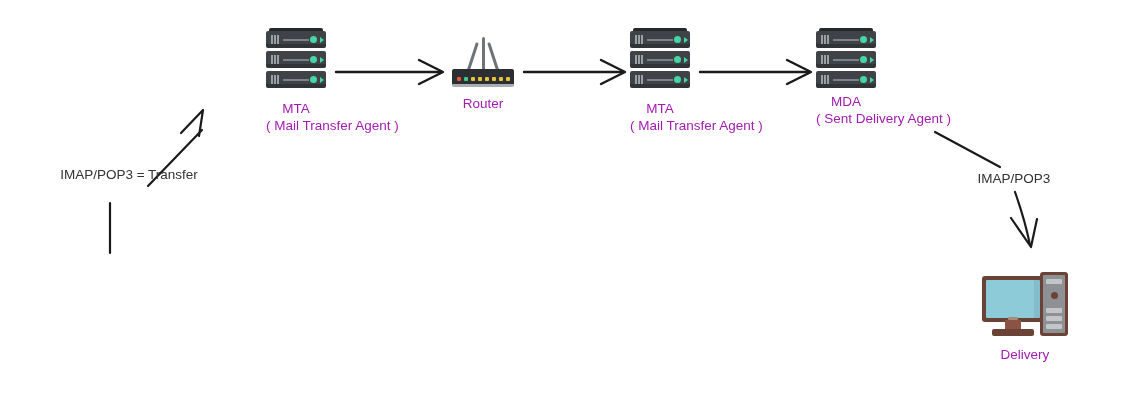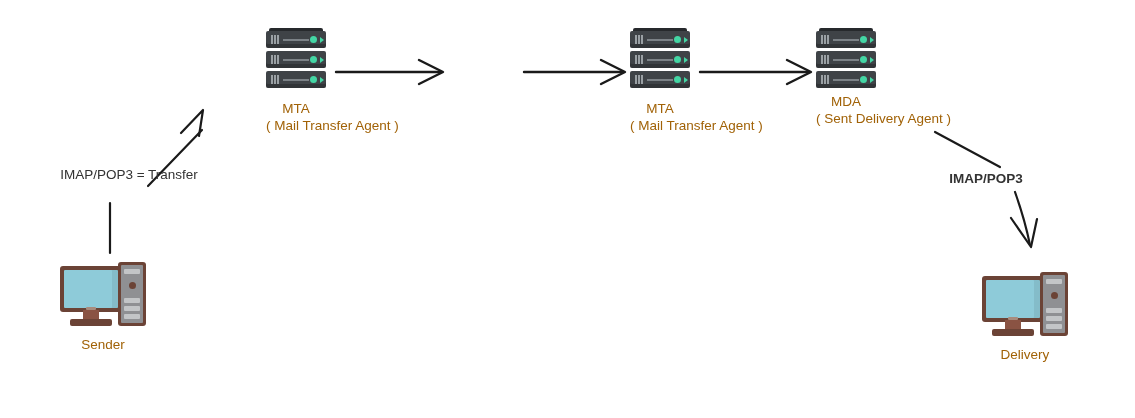--- a/index.html
+++ b/index.html
@@ -25,21 +25,21 @@
     top: 0;
     width: 1135px;
     height: 418px;
     pointer-events: none;
   }
   .node {
     position: absolute;
   }
   .node-label {
     text-align: center;
-    color: #a16207;
+    color: #a21caf;
     font-size: 13.5px;
     line-height: 17px;
     white-space: nowrap;
   }
   .edge-label {
     position: absolute;
     color: #333333;
     font-size: 13.5px;
     line-height: 17px;
     text-align: center;
@@ -277,188 +277,188 @@
 
     <path d="M 700 72 L 808 72" stroke="#1a1a1a" stroke-width="2.4" fill="none" stroke-linecap="round"></path>
     <path d="M 787 60 L 811 72 L 787 84" stroke="#1a1a1a" stroke-width="2.4" fill="none" stroke-linecap="round" stroke-linejoin="round"></path>
 
     <path d="M 935 132 L 1000 167" stroke="#1a1a1a" stroke-width="2.2" fill="none" stroke-linecap="round"></path>
 
     <path d="M 1015 192 Q 1025 220 1030 245" stroke="#1a1a1a" stroke-width="2.2" fill="none" stroke-linecap="round"></path>
     <path d="M 1011 218 L 1031 247 L 1037 219" stroke="#1a1a1a" stroke-width="2.2" fill="none" stroke-linecap="round" stroke-linejoin="round"></path>
   </svg>
 
-  <div class="node" style="left:60px; top:262px;">
+
+  <div class="node" style="left:266px; top:31px;">
+    <div class="server">
+      <div class="server-top"></div>
+      <div class="server-unit u1">
+        <div class="vents">
+            <i></i>
+            <i></i>
+            <i></i>
+          </div>
+        <div class="server-bar"></div>
+        <div class="led-round"></div>
+        <div class="led-chev"></div>
+      </div>
+      <div class="server-unit u2">
+        <div class="vents">
+            <i></i>
+            <i></i>
+            <i></i>
+          </div>
+        <div class="server-bar"></div>
+        <div class="led-round"></div>
+        <div class="led-chev"></div>
+      </div>
+      <div class="server-unit u3">
+        <div class="vents">
+            <i></i>
+            <i></i>
+            <i></i>
+          </div>
+        <div class="server-bar"></div>
+        <div class="led-round"></div>
+        <div class="led-chev"></div>
+      </div>
+    </div>
+    <div class="node-label" style="width:60px; margin-left:-60px; padding-left:60px; margin-top:11px;">
+      <div>MTA</div>
+      <div>( Mail Transfer Agent )</div>
+    </div>
+  </div>
+
+  <div class="node" style="left:452px; top:37px;">
+    <div class="router">
+      <div class="antenna a1"></div>
+      <div class="antenna a2"></div>
+      <div class="antenna a3"></div>
+      <div class="router-top"></div>
+      <div class="router-body"></div>
+      <div class="router-leds" id="router-leds">
+          <i style="left: 0px; background: rgb(224, 90, 58);"></i>
+          <i style="left: 7px; background: rgb(62, 201, 138);"></i>
+          <i style="left: 14px; background: rgb(232, 194, 58);"></i>
+          <i style="left: 21px; background: rgb(232, 194, 58);"></i>
+          <i style="left: 28px; background: rgb(232, 194, 58);"></i>
+          <i style="left: 35px; background: rgb(232, 194, 58);"></i>
+          <i style="left: 42px; background: rgb(232, 194, 58);"></i>
+          <i style="left: 49px; background: rgb(232, 194, 58);"></i>
+        </div>
+    </div>
+    <div class="node-label" style="width:62px; margin-top:8px;">
+      <div>Router</div>
+    </div>
+  </div>
+
+  <div class="node" style="left:630px; top:31px;">
+    <div class="server">
+      <div class="server-top"></div>
+      <div class="server-unit u1">
+        <div class="vents">
+            <i></i>
+            <i></i>
+            <i></i>
+          </div>
+        <div class="server-bar"></div>
+        <div class="led-round"></div>
+        <div class="led-chev"></div>
+      </div>
+      <div class="server-unit u2">
+        <div class="vents">
+            <i></i>
+            <i></i>
+            <i></i>
+          </div>
+        <div class="server-bar"></div>
+        <div class="led-round"></div>
+        <div class="led-chev"></div>
+      </div>
+      <div class="server-unit u3">
+        <div class="vents">
+            <i></i>
+            <i></i>
+            <i></i>
+          </div>
+        <div class="server-bar"></div>
+        <div class="led-round"></div>
+        <div class="led-chev"></div>
+      </div>
+    </div>
+    <div class="node-label" style="width:60px; margin-left:-60px; padding-left:60px; margin-top:11px;">
+      <div>MTA</div>
+      <div>( Mail Transfer Agent )</div>
+    </div>
+  </div>
+
+  <div class="node" style="left:816px; top:31px;">
+    <div class="server">
+      <div class="server-top"></div>
+      <div class="server-unit u1">
+        <div class="vents">
+            <i></i>
+            <i></i>
+            <i></i>
+          </div>
+        <div class="server-bar"></div>
+        <div class="led-round"></div>
+        <div class="led-chev"></div>
+      </div>
+      <div class="server-unit u2">
+        <div class="vents">
+            <i></i>
+            <i></i>
+            <i></i>
+          </div>
+        <div class="server-bar"></div>
+        <div class="led-round"></div>
+        <div class="led-chev"></div>
+      </div>
+      <div class="server-unit u3">
+        <div class="vents">
+            <i></i>
+            <i></i>
+            <i></i>
+          </div>
+        <div class="server-bar"></div>
+        <div class="led-round"></div>
+        <div class="led-chev"></div>
+      </div>
+    </div>
+    <div class="node-label" style="width:60px; margin-left:-60px; padding-left:60px; margin-top:4px;">
+      <div>MDA</div>
+      <div>( Sent Delivery Agent )</div>
+    </div>
+  </div>
+
+  <div class="node" style="left:982px; top:272px;">
     <div class="computer">
       <div class="monitor">
         <div class="screen"></div>
         <div class="mon-btn"></div>
       </div>
       <div class="stand-neck"></div>
       <div class="stand-base"></div>
       <div class="tower">
         <div class="tower-face">
           <div class="bay b1"></div>
           <div class="power-dot"></div>
           <div class="bay b2"></div>
           <div class="bay b3"></div>
           <div class="bay b4"></div>
         </div>
       </div>
     </div>
     <div class="node-label" style="width:86px; margin-top:8px;">
-      <div>Sender</div>
-    </div>
-  </div>
-
-  <div class="node" style="left:266px; top:31px;">
-    <div class="server">
-      <div class="server-top"></div>
-      <div class="server-unit u1">
-        <div class="vents">
-            <i></i>
-            <i></i>
-            <i></i>
-          </div>
-        <div class="server-bar"></div>
-        <div class="led-round"></div>
-        <div class="led-chev"></div>
-      </div>
-      <div class="server-unit u2">
-        <div class="vents">
-            <i></i>
-            <i></i>
-            <i></i>
-          </div>
-        <div class="server-bar"></div>
-        <div class="led-round"></div>
-        <div class="led-chev"></div>
-      </div>
-      <div class="server-unit u3">
-        <div class="vents">
-            <i></i>
-            <i></i>
-            <i></i>
-          </div>
-        <div class="server-bar"></div>
-        <div class="led-round"></div>
-        <div class="led-chev"></div>
-      </div>
-    </div>
-    <div class="node-label" style="width:60px; margin-left:-60px; padding-left:60px; margin-top:11px;">
-      <div>MTA</div>
-      <div>( Mail Transfer Agent )</div>
-    </div>
-  </div>
-
-
-  <div class="node" style="left:630px; top:31px;">
-    <div class="server">
-      <div class="server-top"></div>
-      <div class="server-unit u1">
-        <div class="vents">
-            <i></i>
-            <i></i>
-            <i></i>
-          </div>
-        <div class="server-bar"></div>
-        <div class="led-round"></div>
-        <div class="led-chev"></div>
-      </div>
-      <div class="server-unit u2">
-        <div class="vents">
-            <i></i>
-            <i></i>
-            <i></i>
-          </div>
-        <div class="server-bar"></div>
-        <div class="led-round"></div>
-        <div class="led-chev"></div>
-      </div>
-      <div class="server-unit u3">
-        <div class="vents">
-            <i></i>
-            <i></i>
-            <i></i>
-          </div>
-        <div class="server-bar"></div>
-        <div class="led-round"></div>
-        <div class="led-chev"></div>
-      </div>
-    </div>
-    <div class="node-label" style="width:60px; margin-left:-60px; padding-left:60px; margin-top:11px;">
-      <div>MTA</div>
-      <div>( Mail Transfer Agent )</div>
-    </div>
-  </div>
-
-  <div class="node" style="left:816px; top:31px;">
-    <div class="server">
-      <div class="server-top"></div>
-      <div class="server-unit u1">
-        <div class="vents">
-            <i></i>
-            <i></i>
-            <i></i>
-          </div>
-        <div class="server-bar"></div>
-        <div class="led-round"></div>
-        <div class="led-chev"></div>
-      </div>
-      <div class="server-unit u2">
-        <div class="vents">
-            <i></i>
-            <i></i>
-            <i></i>
-          </div>
-        <div class="server-bar"></div>
-        <div class="led-round"></div>
-        <div class="led-chev"></div>
-      </div>
-      <div class="server-unit u3">
-        <div class="vents">
-            <i></i>
-            <i></i>
-            <i></i>
-          </div>
-        <div class="server-bar"></div>
-        <div class="led-round"></div>
-        <div class="led-chev"></div>
-      </div>
-    </div>
-    <div class="node-label" style="width:60px; margin-left:-60px; padding-left:60px; margin-top:4px;">
-      <div>MDA</div>
-      <div>( Sent Delivery Agent )</div>
-    </div>
-  </div>
-
-  <div class="node" style="left:982px; top:272px;">
-    <div class="computer">
-      <div class="monitor">
-        <div class="screen"></div>
-        <div class="mon-btn"></div>
-      </div>
-      <div class="stand-neck"></div>
-      <div class="stand-base"></div>
-      <div class="tower">
-        <div class="tower-face">
-          <div class="bay b1"></div>
-          <div class="power-dot"></div>
-          <div class="bay b2"></div>
-          <div class="bay b3"></div>
-          <div class="bay b4"></div>
-        </div>
-      </div>
-    </div>
-    <div class="node-label" style="width:86px; margin-top:8px;">
       <div>Delivery</div>
     </div>
   </div>
 
   <div class="edge-label" style="left:36px; top:166px; width:186px;">
     <div>IMAP/POP3 = Transfer</div>
   </div>
 
-  <div class="edge-label" style="left:934px; top:170px; width:104px;font-weight:bold;">
+  <div class="edge-label" style="left:962px; top:170px; width:104px;">
     <div>IMAP/POP3</div>
   </div>
 
 </div>
 
 </body></html>

